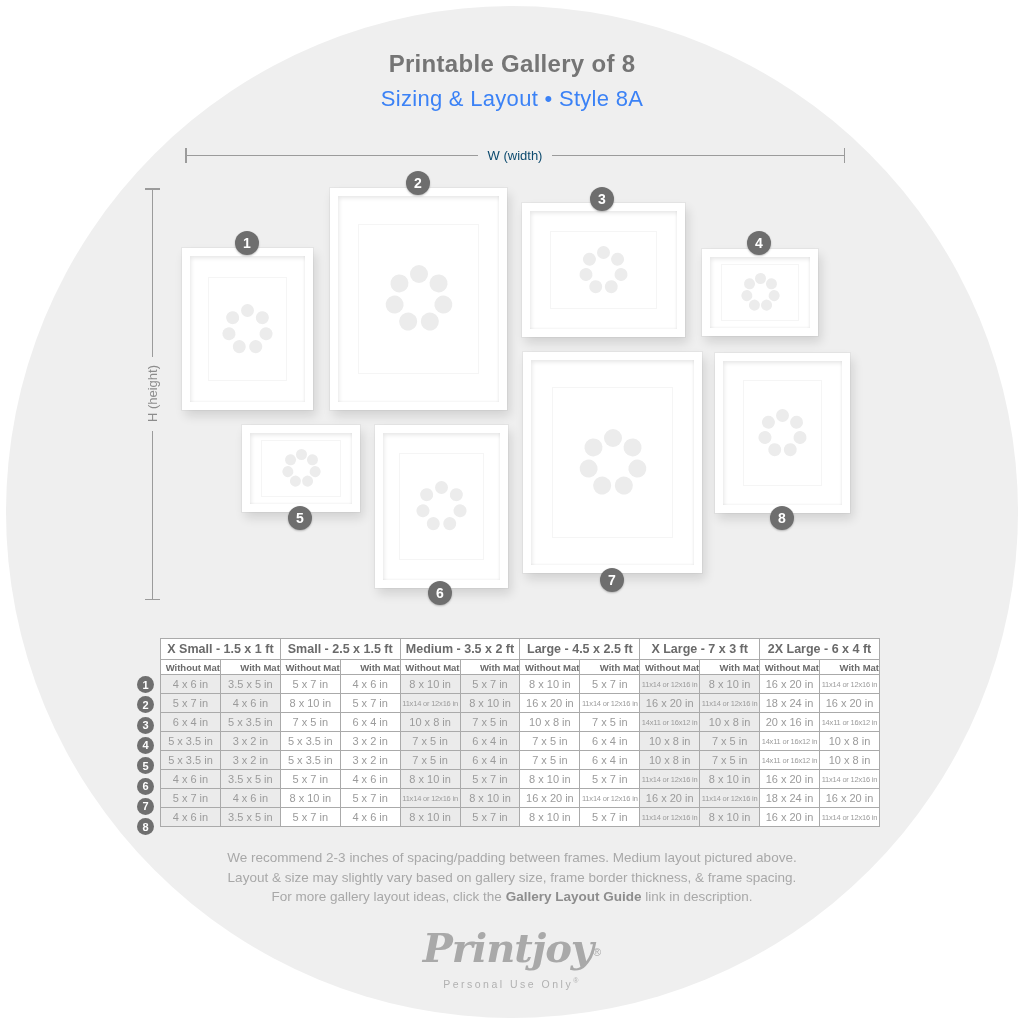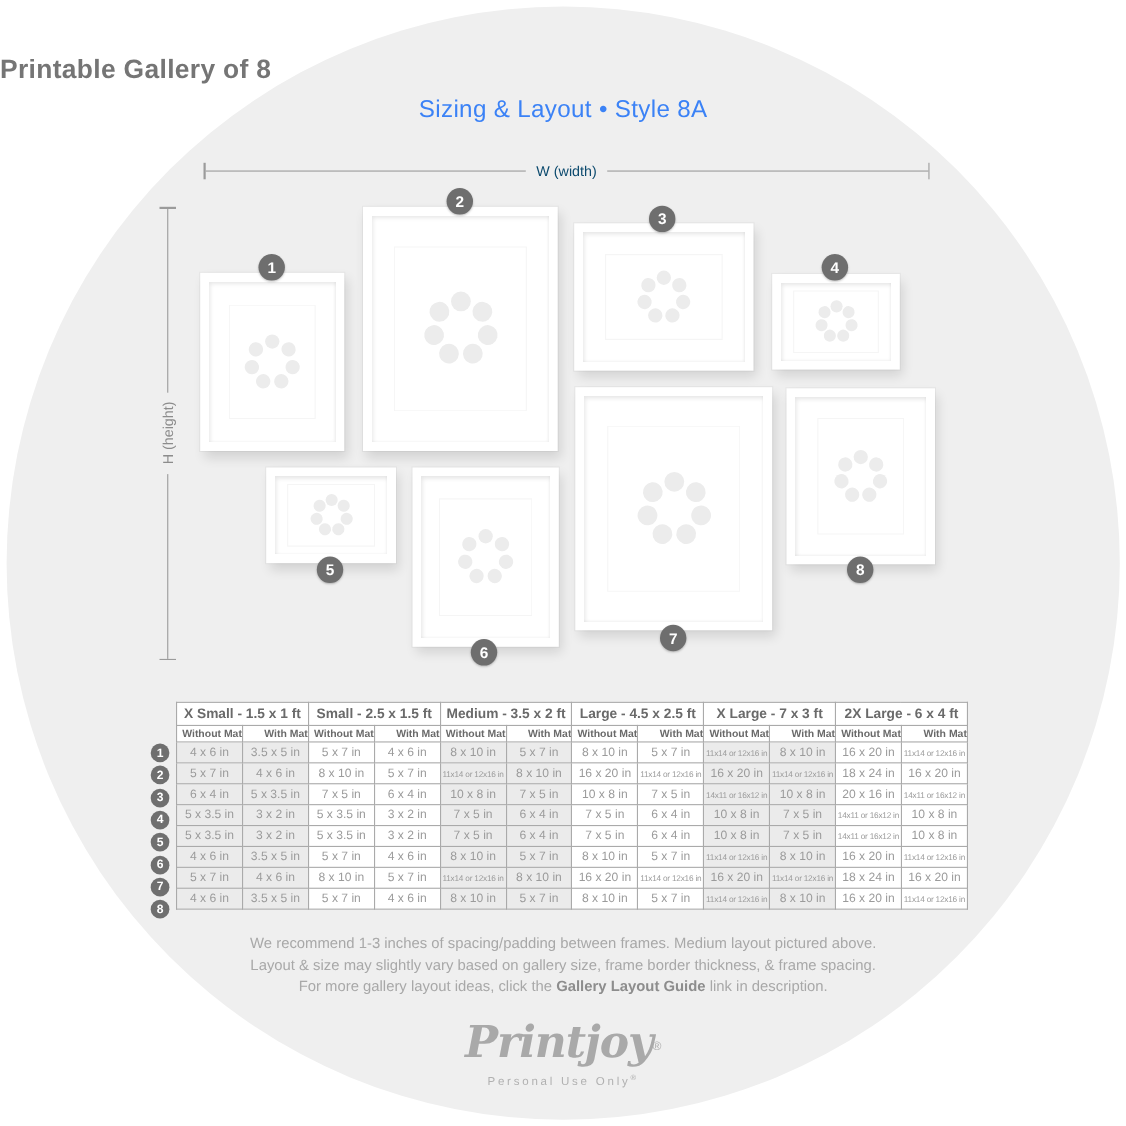--- a/index.html
+++ b/index.html
@@ -1,21 +1,21 @@
 <!DOCTYPE html>
 <html><head>
 <meta charset="utf-8">
 <style>
   * { margin:0; padding:0; box-sizing:border-box; }
   html,body { width:1024px; height:1024px; background:#ffffff; font-family:"Liberation Sans", sans-serif; }
   .page { position:relative; width:1024px; height:1024px; overflow:hidden; background:#ffffff; }
 
   .circle { position:absolute; left:6px; top:6px; width:1012px; height:1012px; border-radius:50%; background:#efefef; }
 
-  .title { position:absolute; top:50px; left:0; width:100%; font-size:24px; font-weight:bold; color:#757575; letter-spacing:.3px; }
+  .title { position:absolute; top:50px; left:0; width:100%; text-align:center; font-size:24px; font-weight:bold; color:#757575; letter-spacing:.3px; }
   .subtitle { position:absolute; top:86px; left:0; width:100%; text-align:center; font-size:22px; color:#3b82f6; letter-spacing:.3px; }
 
   
   .warrow { position:absolute; left:185px; top:148px; width:660px; height:15px; display:flex; align-items:center; }
   .warrow .cap { width:1.5px; height:15px; background:#9b9b9b; flex:0 0 auto; }
   .warrow .line { height:1.5px; background:#9b9b9b; flex:1 1 auto; }
   .warrow .dlabel { padding:0 10px; font-size:13px; color:#0c4a6e; white-space:nowrap; }
   .harrow { position:absolute; left:145px; top:188px; height:412px; width:15px; display:flex; flex-direction:column; align-items:center; }
   .harrow .cap { height:1.5px; width:15px; background:#9b9b9b; flex:0 0 auto; }
   .harrow .line { width:1.5px; background:#9b9b9b; flex:1 1 auto; }
@@ -366,21 +366,21 @@
             <td class="shade small">11x14 or 12x16 in</td>
             <td class="shade">8 x 10 in</td>
             <td class="">16 x 20 in</td>
             <td class=" small">11x14 or 12x16 in</td>
           </tr>
         </tbody>
       </table>
   </div>
 
   <div class="footer">
-    <div>We recommend 1-3 inches of spacing/padding between frames. Medium layout pictured above.</div>
+    <div>We recommend 2-3 inches of spacing/padding between frames. Medium layout pictured above.</div>
     <div>Layout &amp; size may slightly vary based on gallery size, frame border thickness, &amp; frame spacing.</div>
     <div><span>For more gallery layout ideas, click the </span><b>Gallery Layout Guide</b><span> link in description.</span></div>
   </div>
 
   <div class="logo">
     <div><span class="brand">Printjoy</span><span class="reg">®</span></div>
     <div class="tagline"><span>Personal Use Only</span><sup>®</sup></div>
   </div>
 </div>
 

